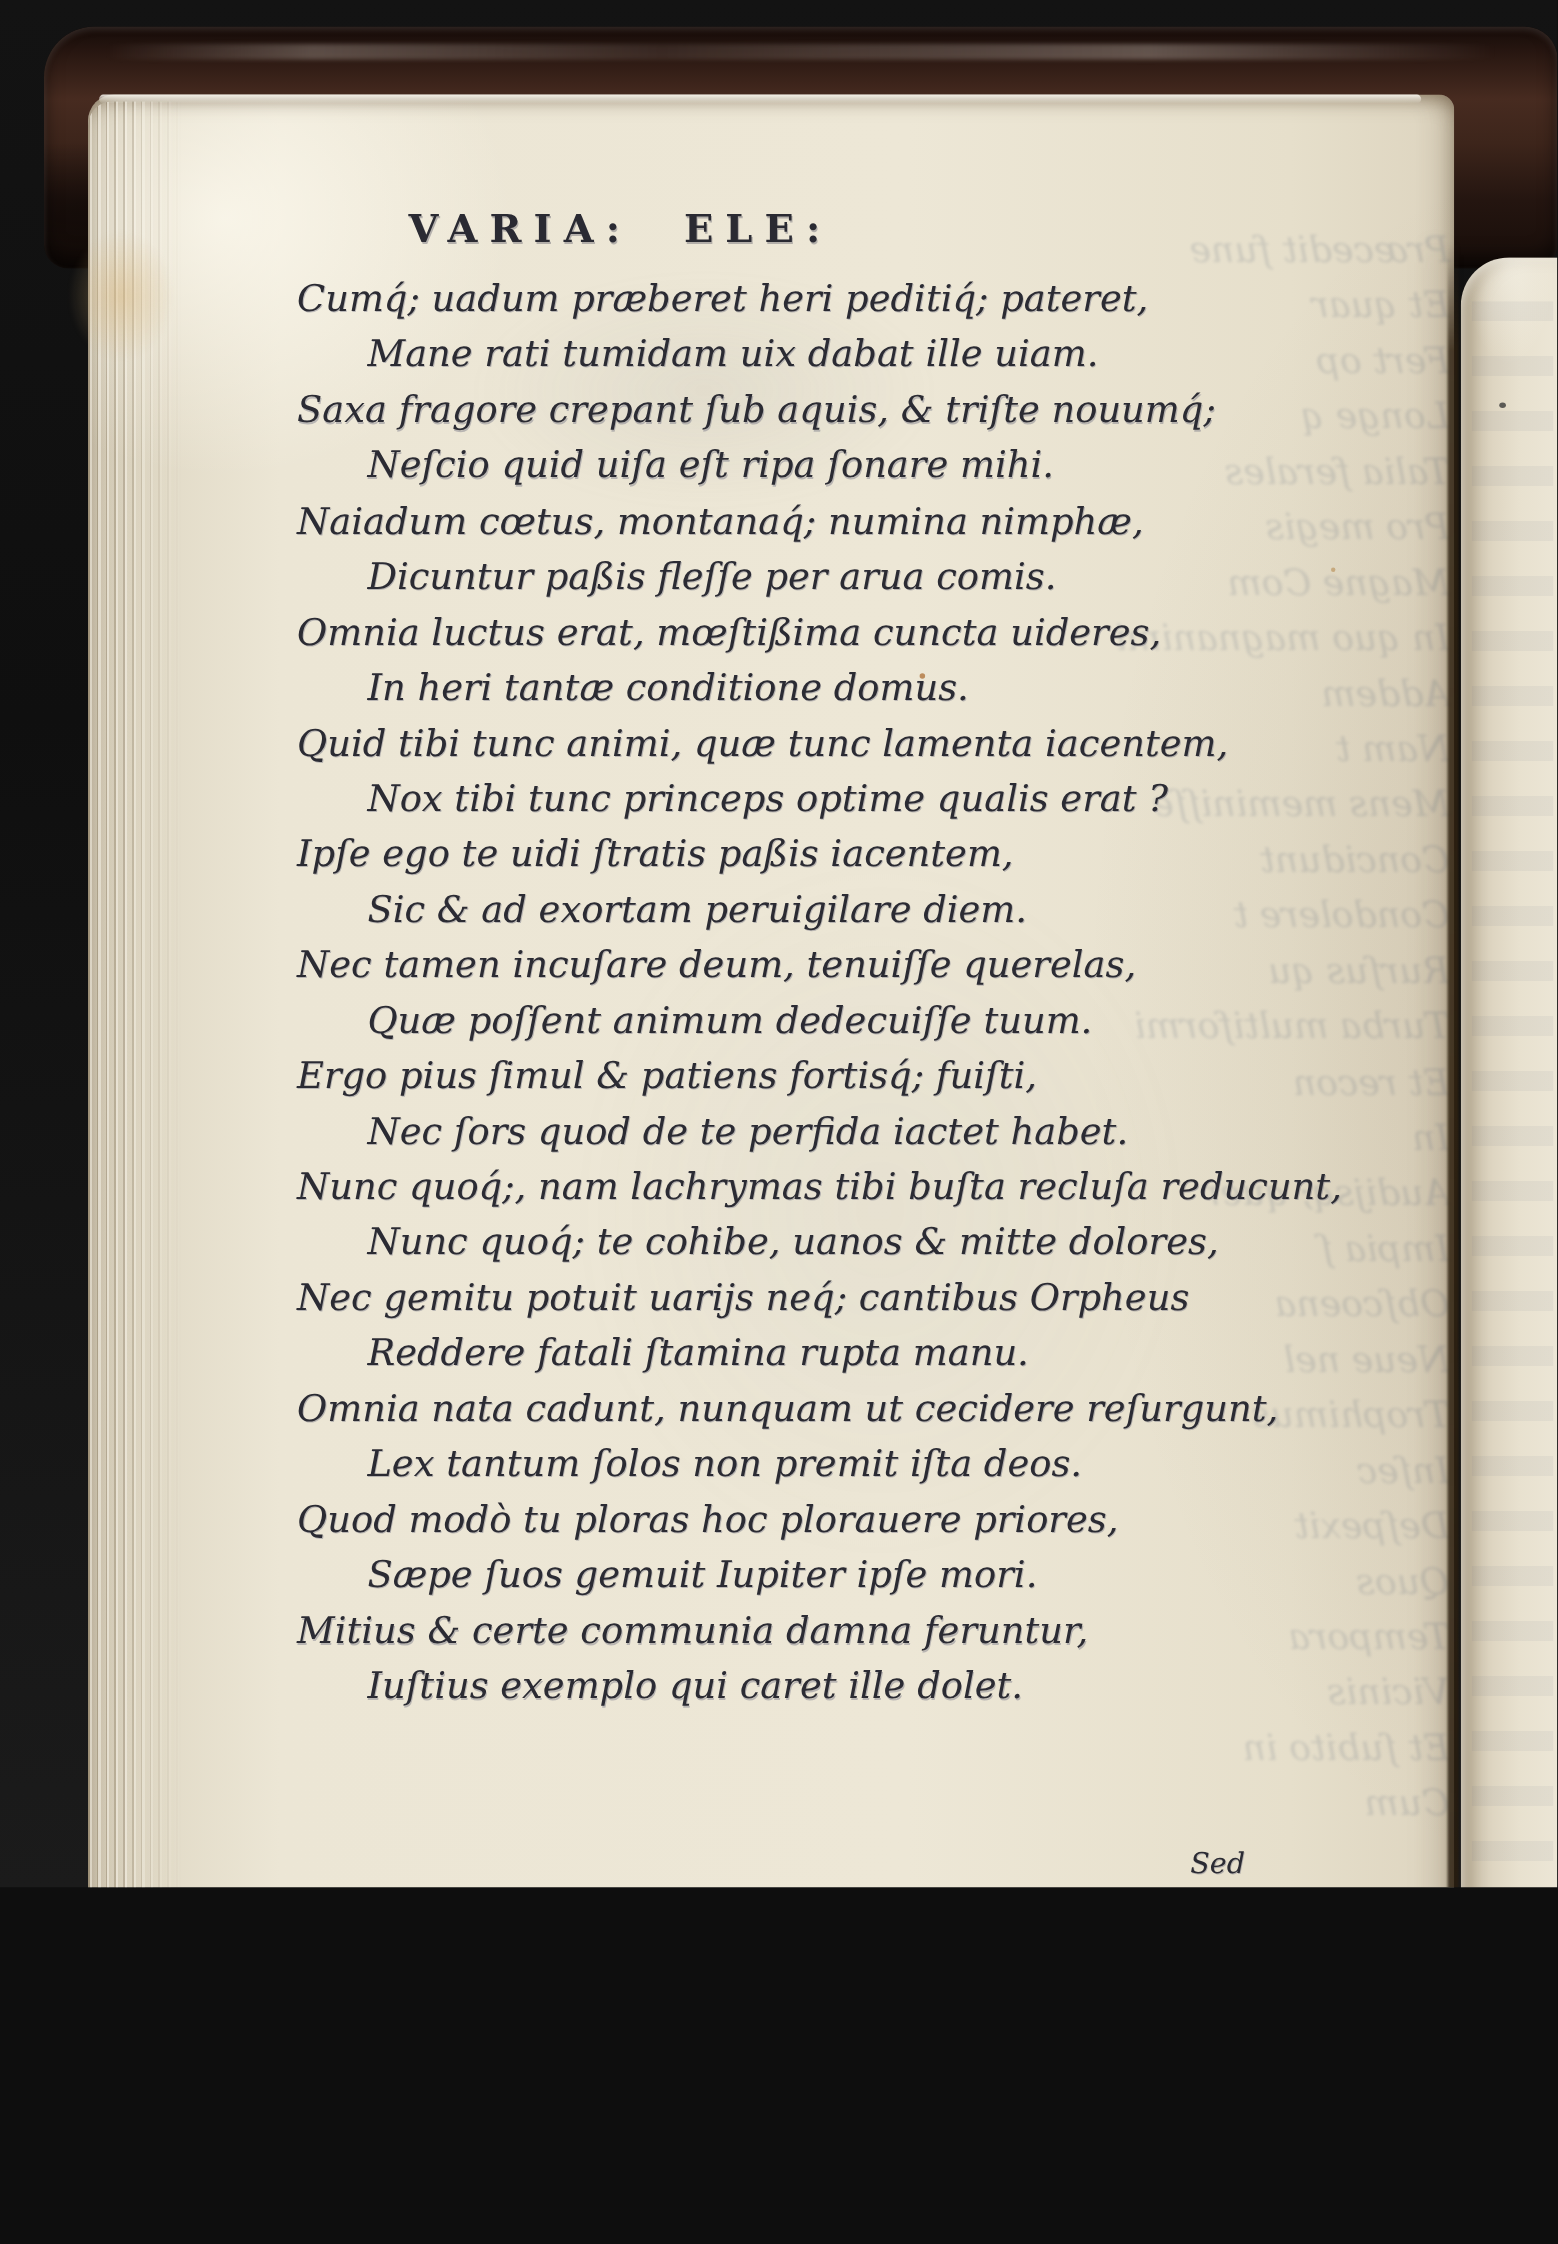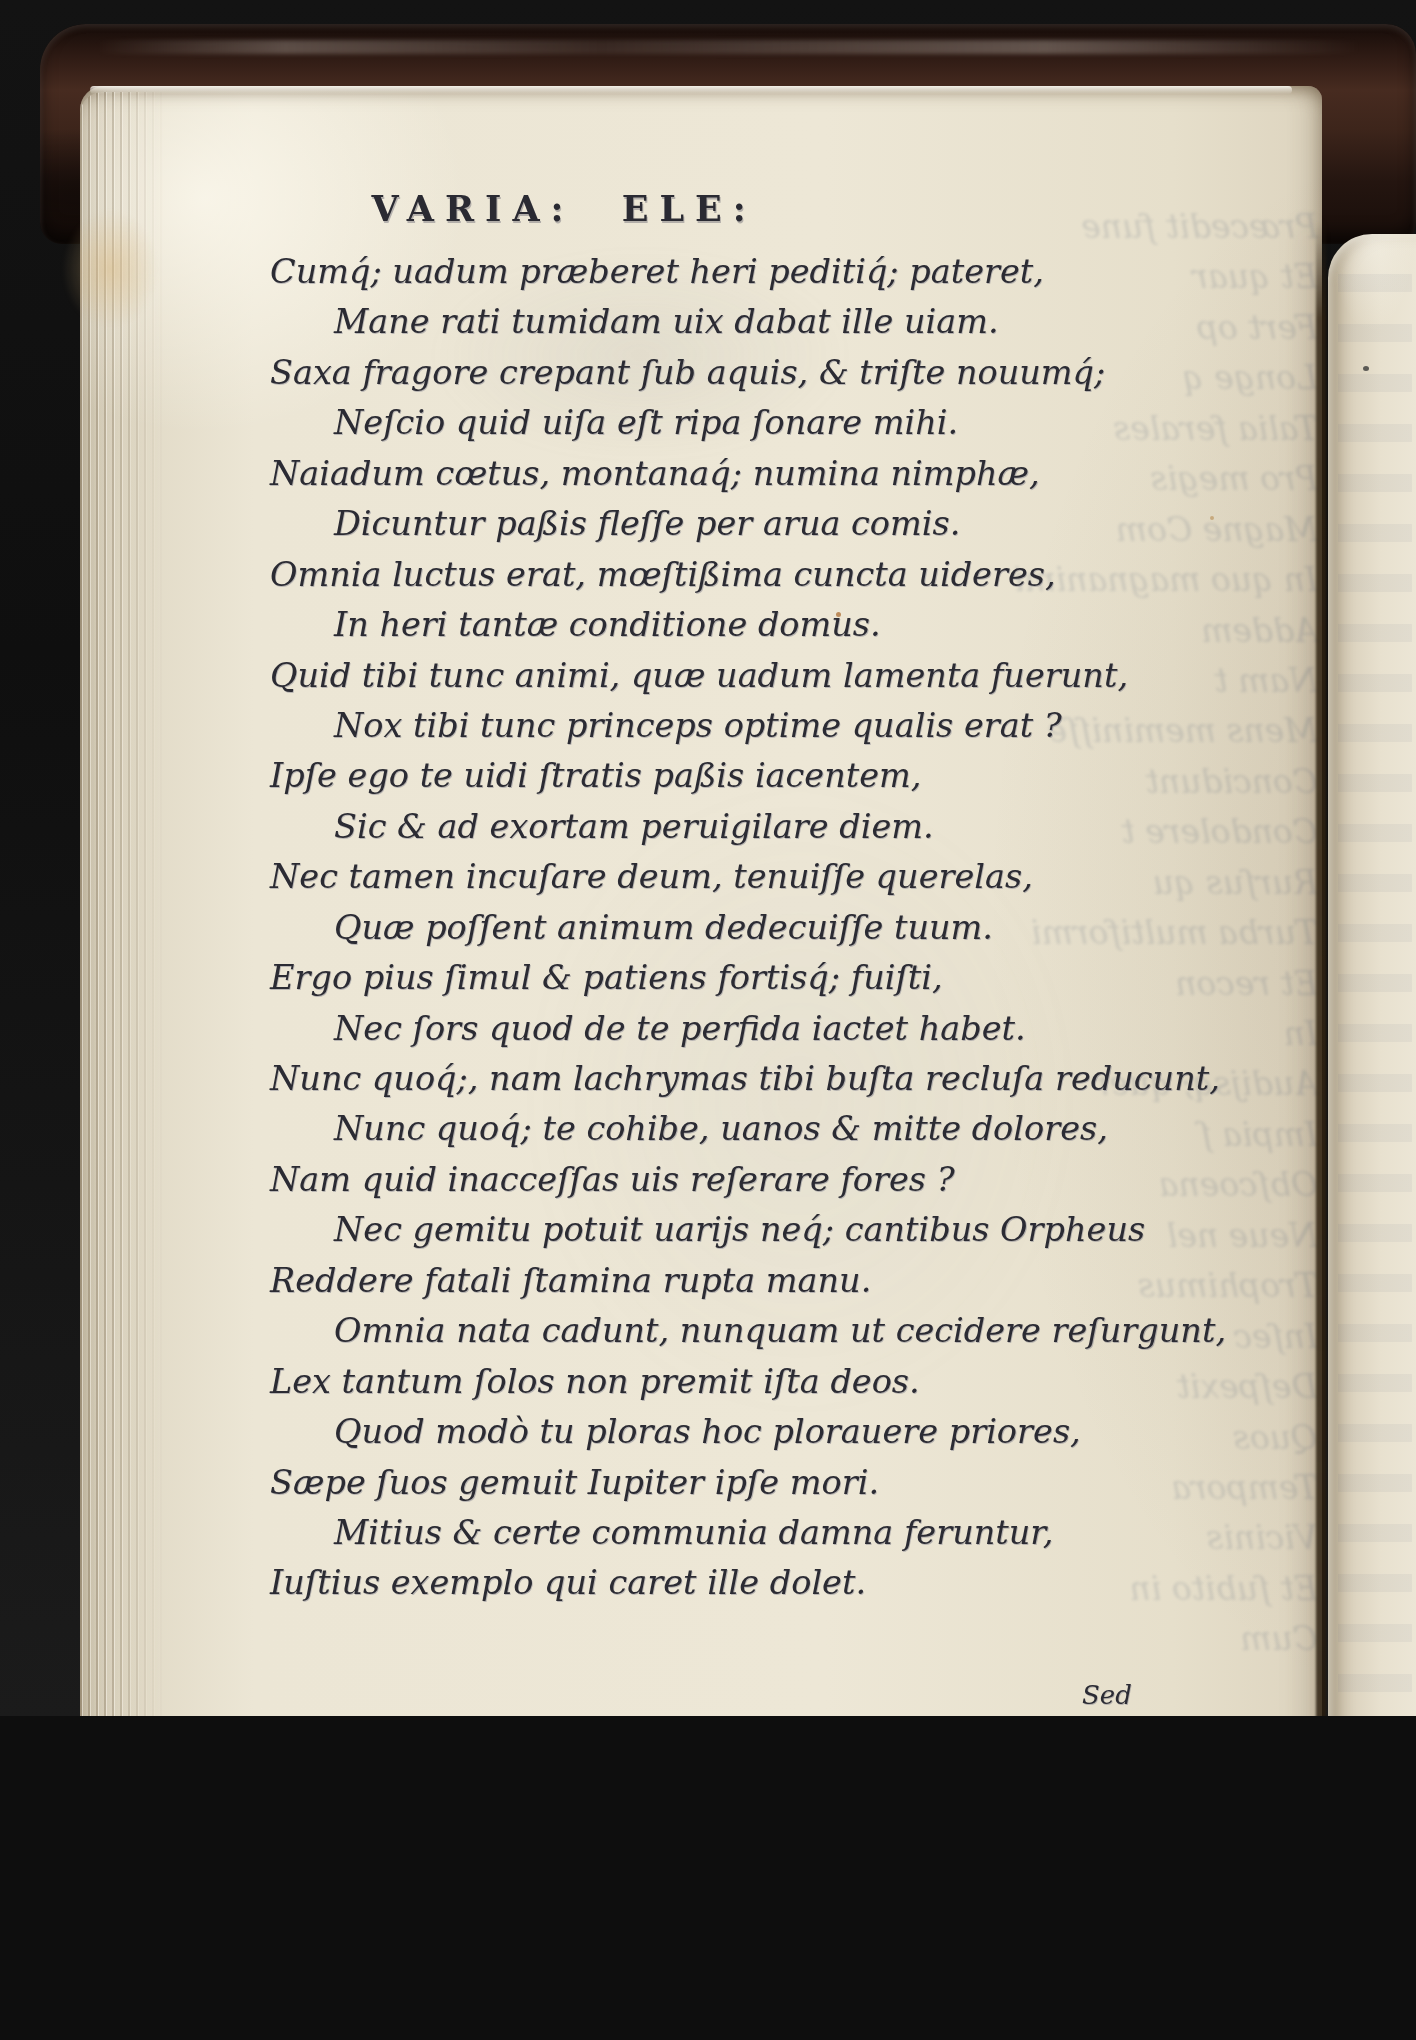--- a/index.html
+++ b/index.html
@@ -189,31 +189,30 @@
 
   <div class="verse">
       <div class="verse-line">Cumq́; uadum præberet heri peditiq́; pateret,</div>
       <div class="verse-line">Mane rati tumidam uix dabat ille uiam.</div>
       <div class="verse-line">Saxa fragore crepant ſub aquis, &amp; triſte nouumq́;</div>
       <div class="verse-line">Neſcio quid uiſa eſt ripa ſonare mihi.</div>
       <div class="verse-line">Naiadum cœtus, montanaq́; numina nimphæ,</div>
       <div class="verse-line">Dicuntur paßis fleſſe per arua comis.</div>
       <div class="verse-line">Omnia luctus erat, mœſtißima cuncta uideres,</div>
       <div class="verse-line">In heri tantæ conditione domus.</div>
-      <div class="verse-line">Quid tibi tunc animi, quæ uadum lamenta fuerunt,</div>
+      <div class="verse-line">Quid tibi tunc animi, quæ tunc lamenta iacentem,</div>
       <div class="verse-line">Nox tibi tunc princeps optime qualis erat ?</div>
       <div class="verse-line">Ipſe ego te uidi ſtratis paßis iacentem,</div>
       <div class="verse-line">Sic &amp; ad exortam peruigilare diem.</div>
       <div class="verse-line">Nec tamen incuſare deum, tenuiſſe querelas,</div>
       <div class="verse-line">Quæ poſſent animum dedecuiſſe tuum.</div>
       <div class="verse-line">Ergo pius ſimul &amp; patiens fortisq́; fuiſti,</div>
       <div class="verse-line">Nec ſors quod de te perfida iactet habet.</div>
       <div class="verse-line">Nunc quoq́;, nam lachrymas tibi buſta recluſa reducunt,</div>
       <div class="verse-line">Nunc quoq́; te cohibe, uanos &amp; mitte dolores,</div>
-      <div class="verse-line">Nam quid inacceſſas uis reſerare fores ?</div>
       <div class="verse-line">Nec gemitu potuit uarijs neq́; cantibus Orpheus</div>
       <div class="verse-line">Reddere fatali ſtamina rupta manu.</div>
       <div class="verse-line">Omnia nata cadunt, nunquam ut cecidere reſurgunt,</div>
       <div class="verse-line">Lex tantum ſolos non premit iſta deos.</div>
       <div class="verse-line">Quod modò tu ploras hoc plorauere priores,</div>
       <div class="verse-line">Sæpe ſuos gemuit Iupiter ipſe mori.</div>
       <div class="verse-line">Mitius &amp; certe communia damna feruntur,</div>
       <div class="verse-line">Iuſtius exemplo qui caret ille dolet.</div>
     </div>
 

